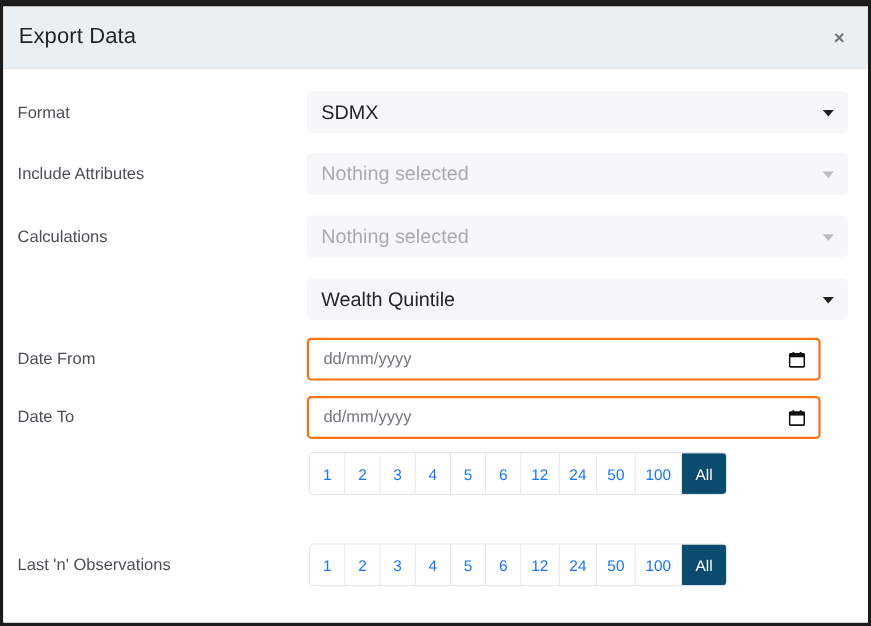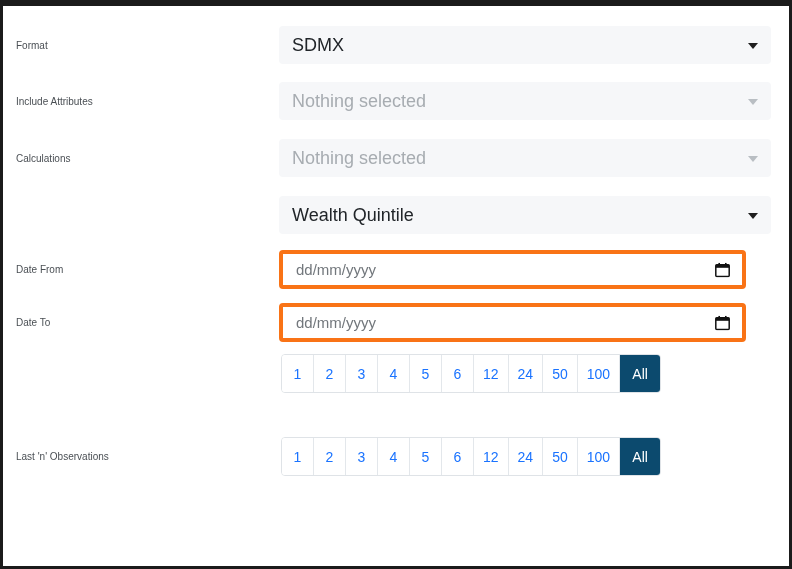--- a/index.html
+++ b/index.html
@@ -79,21 +79,21 @@
     position: absolute;
     left: 0;
     right: 0;
     display: flex;
     align-items: center;
   }
 
   .row-label {
     position: absolute;
     left: 13px;
-    font-size: 10px;
+    font-size: 15px;
     color: #4a4f54;
     white-space: nowrap;
   }
 
   .field-wrap {
     position: absolute;
     left: 276px;
   }
 
   
@@ -133,21 +133,21 @@
   .sel.disabled .caret {
     border-top-color: #b9bec3;
   }
 
   
   .date-field {
     position: relative;
     width: 467px;
     height: 39px;
     background: #ffffff;
-    border: 4px solid #f97316;
+    border: 2px solid #f97316;
     border-radius: 4px;
     box-sizing: border-box;
     display: flex;
     align-items: center;
   }
   .date-field .date-text {
     padding-left: 13px;
     font-size: 15px;
     color: #72777c;
     white-space: nowrap;
@@ -194,20 +194,24 @@
     background: #0c4a6e;
     color: #ffffff;
     min-width: 40px;
   }
 </style>
 </head>
 <body>
 
 <div class="modal-frame">
 
+  <div class="modal-header">
+    <div class="modal-title">Export Data</div>
+    <button class="close-button">×</button>
+  </div>
 
   <div class="modal-body">
 
     <div class="form-row" style="top: 20px; height: 38px;">
       <div class="row-label">Format</div>
       <div class="field-wrap">
         <div class="sel">
           <span class="sel-value">SDMX</span>
           <span class="caret"></span>
         </div>

